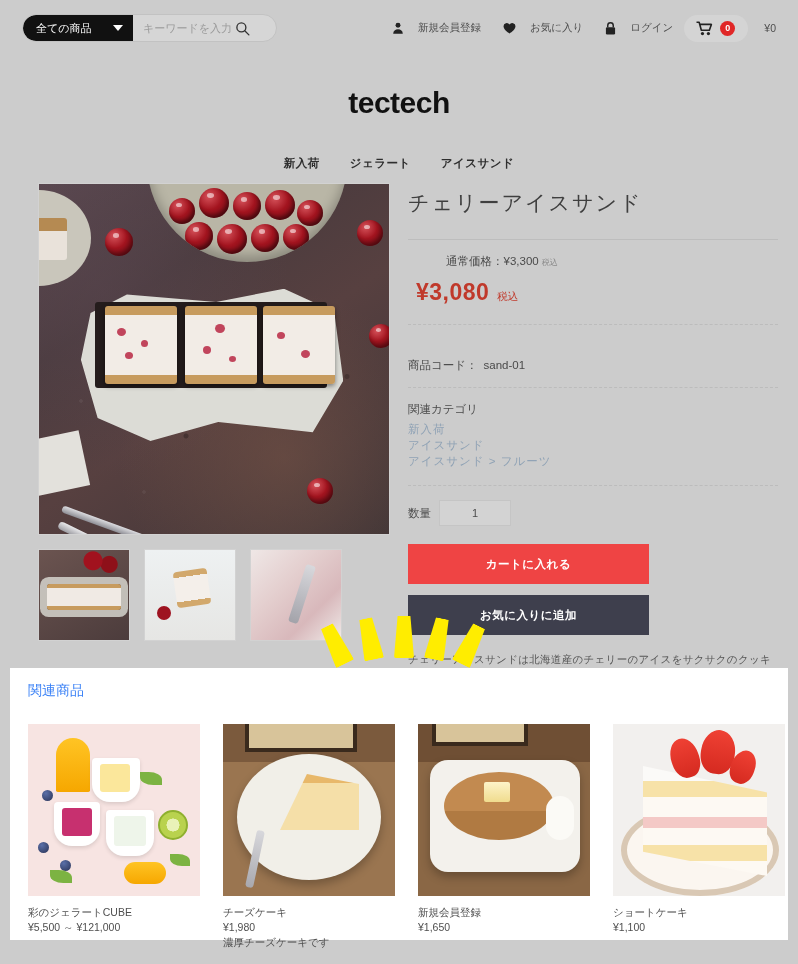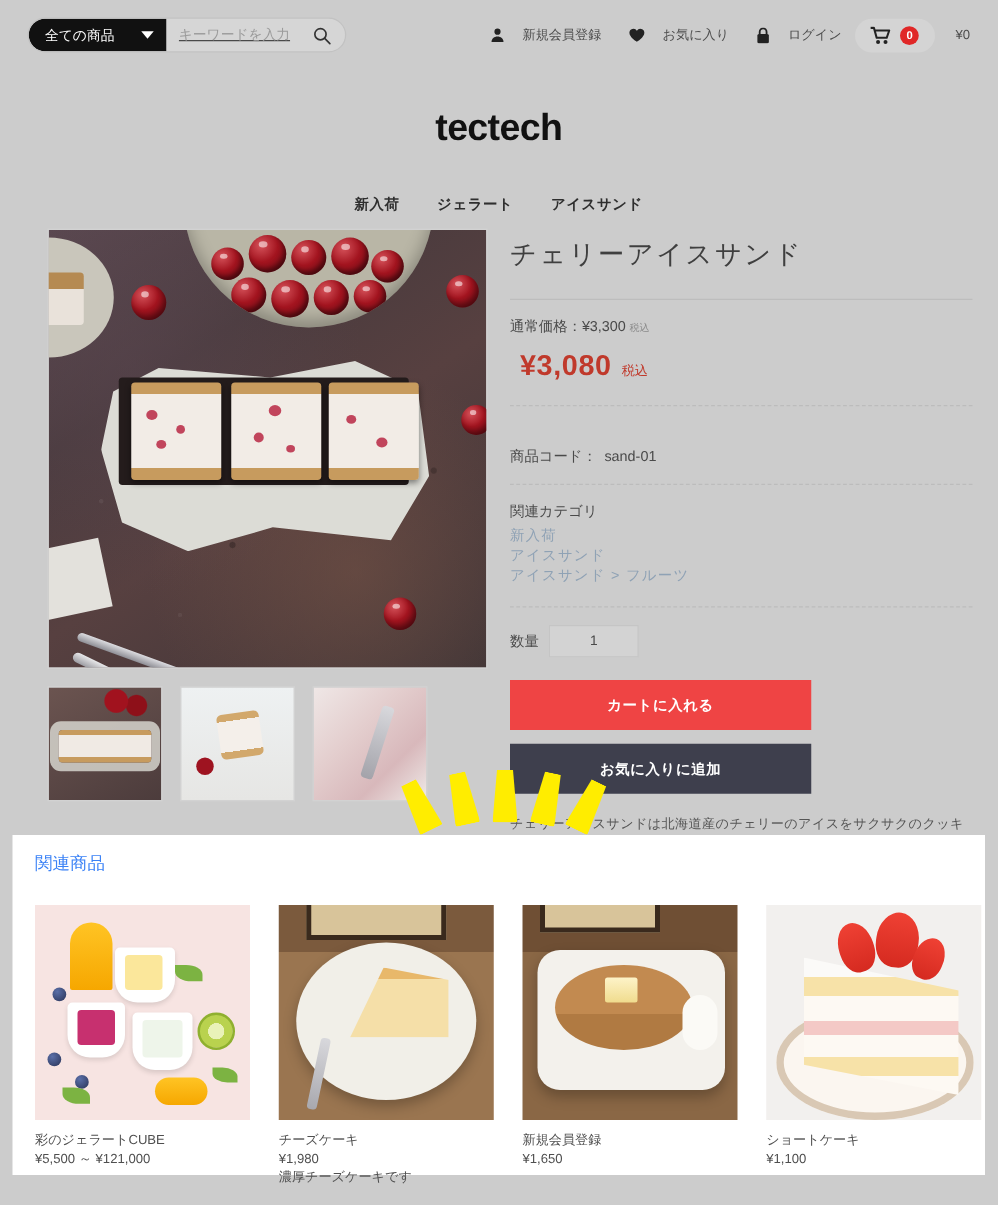--- a/index.html
+++ b/index.html
@@ -53,24 +53,22 @@
     width: 0; height: 0;
     border-left: 5px solid transparent;
     border-right: 5px solid transparent;
     border-top: 6px solid #ffffff;
     flex: none;
   }
   .search-field {
     flex: 1;
     display: flex;
     align-items: center;
-    justify-content: space-between;
     padding: 0 11px 0 10px;
     height: 100%;
-    text-decoration: underline;
   }
   .search-input {
     border: none;
     outline: none;
     background: transparent;
     font-size: 11px;
     color: #555;
     font-family: inherit;
     width: 92px;
   }
@@ -315,21 +313,21 @@
   .p-title {
     font-size: 21px;
     letter-spacing: 2px;
     color: #3f3f3f;
     font-weight: normal;
     padding-bottom: 22px;
   }
   .hr { height: 1px; background: #bdbdbd; margin: 0 0 14px 0; }
   .hr.dotted { background: none; border-top: 1px dashed #bcbcbc; height: 0; }
 
-  .reg-price { font-size: 11.5px; color: #4a4a4a; padding-bottom: 10px; }
+  .reg-price { font-size: 11.5px; color: #4a4a4a; padding-bottom: 10px; margin-left: 38px; }
   .tax-sm { font-size: 8px; color: #8a8a8a; margin-left: 3px; }
   .sale-row { padding: 0 0 18px 8px; }
   .sale-price {
     color: #c0392b;
     font-size: 23px;
     font-weight: bold;
     letter-spacing: 0.5px;
   }
   .sale-tax { color: #c0392b; font-size: 10.5px; margin-left: 8px; }
 

